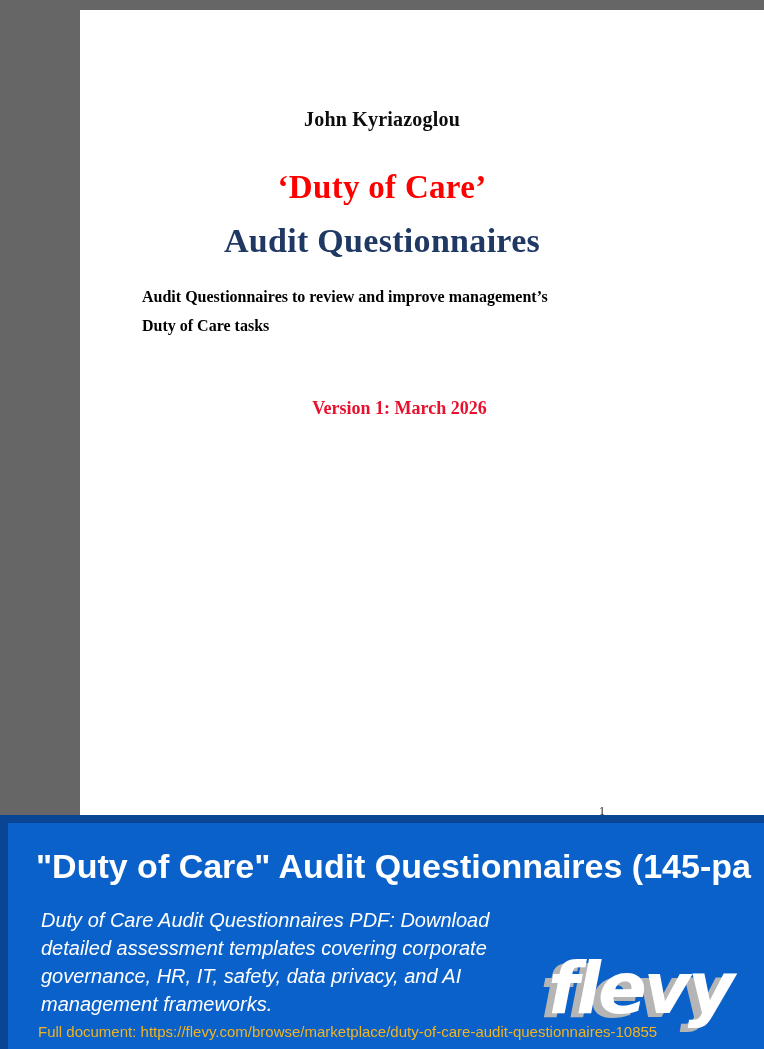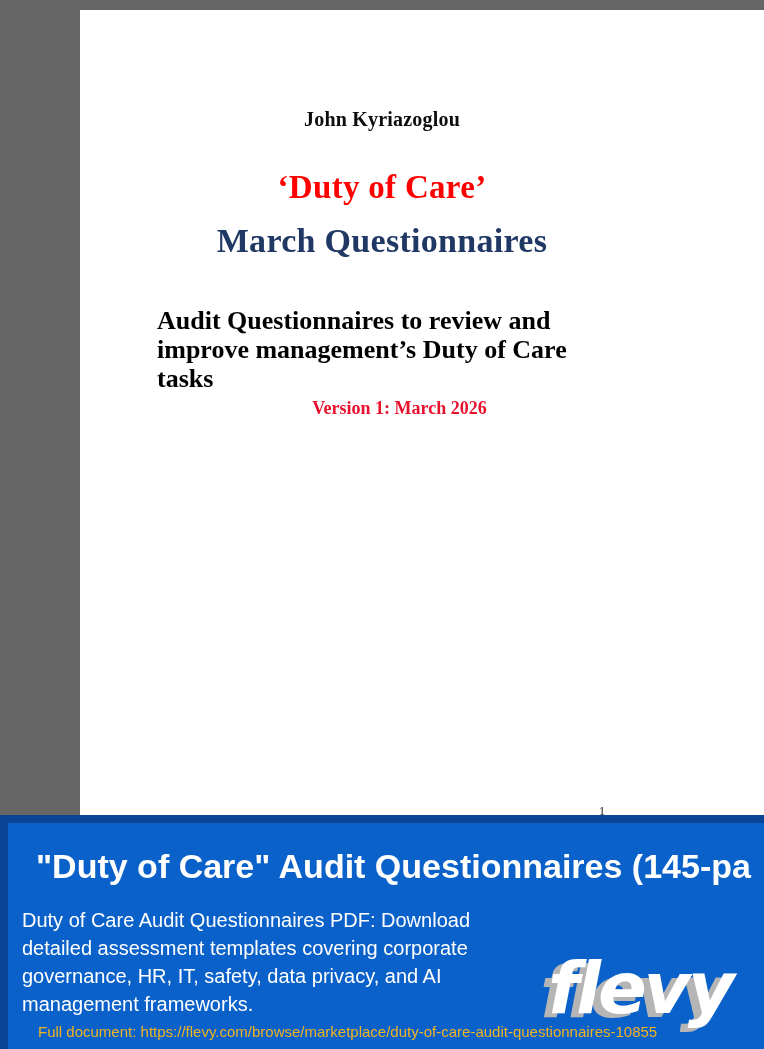--- a/index.html
+++ b/index.html
@@ -63,29 +63,28 @@
     font-family: "Liberation Serif", serif;
     font-weight: bold;
     font-size: 34px;
     color: #1F3864;
     letter-spacing: 0.3px;
   }
 
   .doc-subtitle {
     position: absolute;
     top: 272px;
-    left: 77px;
+    left: 62px;
     width: 420px;
     text-align: left;
     font-family: "Liberation Serif", serif;
     font-weight: bold;
-    font-size: 26px;
+    font-size: 16px;
     line-height: 29px;
     color: #000000;
-    margin-top: 24px;
   }
 
   .doc-version {
     position: absolute;
     top: 388px;
     left: 0;
     width: 604px;
     text-align: center;
     font-family: "Liberation Serif", serif;
     font-weight: bold;
@@ -141,27 +140,28 @@
   }
   .promo-heading .strong {
     font-weight: bold;
   }
   .promo-heading .light {
     font-weight: bold;
   }
 
   .promo-desc {
     position: absolute;
-    left: 14px;
+    left: 33px;
     top: 83px;
     width: 470px;
     font-family: "Liberation Sans", sans-serif;
     font-size: 20px;
     line-height: 28px;
     color: #ffffff;
+    font-style: italic;
   }
 
   .promo-url {
     position: absolute;
     left: 30px;
     bottom: 9px;
     white-space: nowrap;
     font-family: "Liberation Sans", sans-serif;
     font-size: 15px;
     color: #F0B323;
@@ -197,21 +197,21 @@
 </style>
 </head>
 <body>
 
 <div id="doc-page">
 
   <div class="doc-author">John Kyriazoglou</div>
 
   <div class="doc-title-red">‘Duty of Care’</div>
 
-  <div class="doc-title-navy">March Questionnaires</div>
+  <div class="doc-title-navy">Audit Questionnaires</div>
 
   <div class="doc-subtitle">Audit Questionnaires to review and improve management’s Duty of Care tasks</div>
 
   <div class="doc-version">Version 1: March 2026</div>
 
   <div class="doc-pagenum">1</div>
 
 </div>
 
 <div id="promo-banner">

